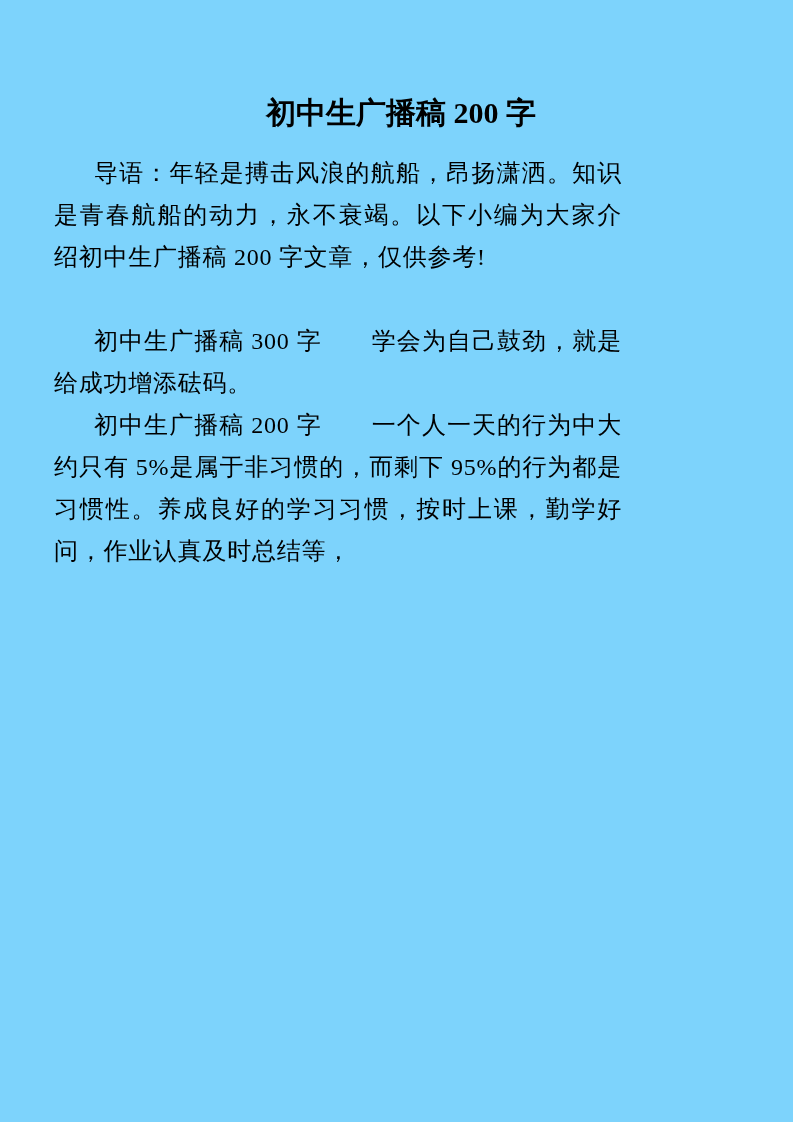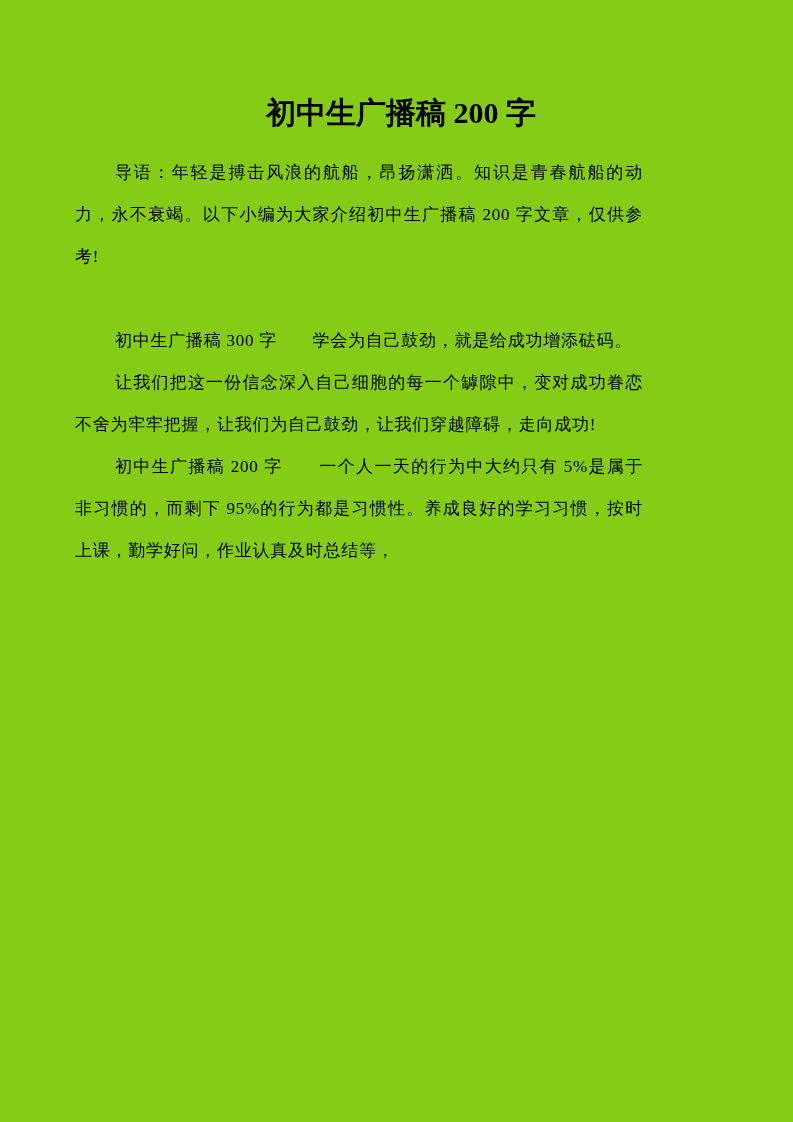--- a/index.html
+++ b/index.html
@@ -11,35 +11,35 @@
     width: 793px;
     height: 1122px;
     font-family: "Liberation Serif", "DejaVu Serif", serif;
     color: #000000;
   }
   .page {
     position: relative;
     width: 793px;
     height: 1122px;
     overflow: hidden;
-    background: #84cc16;
+    background: #7dd3fc;
   }
   .title {
     margin: 91px 0 17px 117px;
     width: 568px;
     text-align: center;
     font-size: 30px;
     font-weight: bold;
     line-height: 44px;
     letter-spacing: 0;
   }
   .doc {
-    margin-left: 75px;
+    margin-left: 54px;
     width: 568px;
-    font-size: 17px;
+    font-size: 24px;
     line-height: 42px;
     letter-spacing: 0.75px;
     text-align: justify;
     text-justify: inter-ideograph;
   }
   .doc p {
     margin: 0;
     padding: 0;
     text-indent: 40px;
   }
@@ -48,16 +48,15 @@
   }
 </style>
 </head>
 <body>
 
 <div class="page">
   <h1 class="title">初中生广播稿 200 字</h1>
   <div class="doc">
     <p class="para gap-after">导语：年轻是搏击风浪的航船，昂扬潇洒。知识是青春航船的动力，永不衰竭。以下小编为大家介绍初中生广播稿 200 字文章，仅供参考!</p>
     <p class="para">初中生广播稿 300 字　　学会为自己鼓劲，就是给成功增添砝码。</p>
-    <p class="para">让我们把这一份信念深入自己细胞的每一个罅隙中，变对成功眷恋不舍为牢牢把握，让我们为自己鼓劲，让我们穿越障碍，走向成功!</p>
     <p class="para">初中生广播稿 200 字　　一个人一天的行为中大约只有 5%是属于非习惯的，而剩下 95%的行为都是习惯性。养成良好的学习习惯，按时上课，勤学好问，作业认真及时总结等，</p>
   </div>
 </div>
 
 </body></html>

